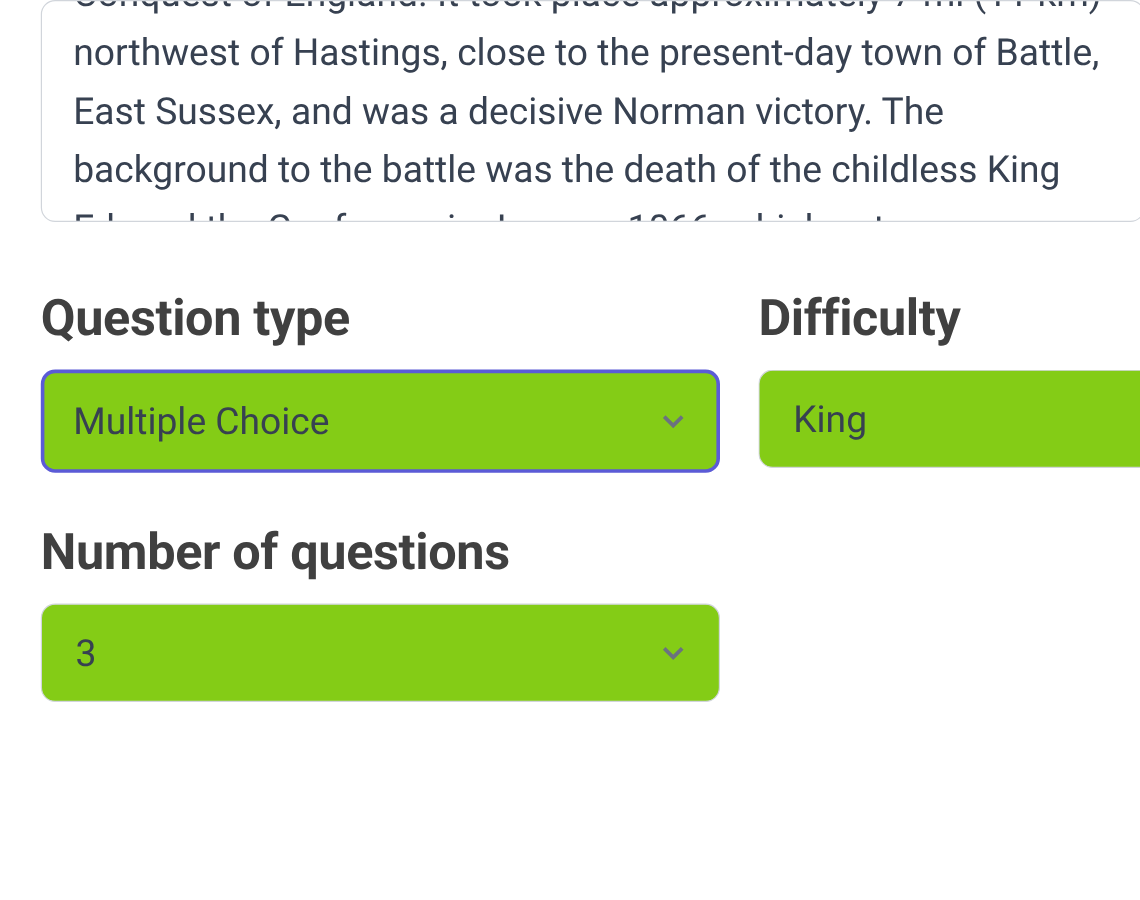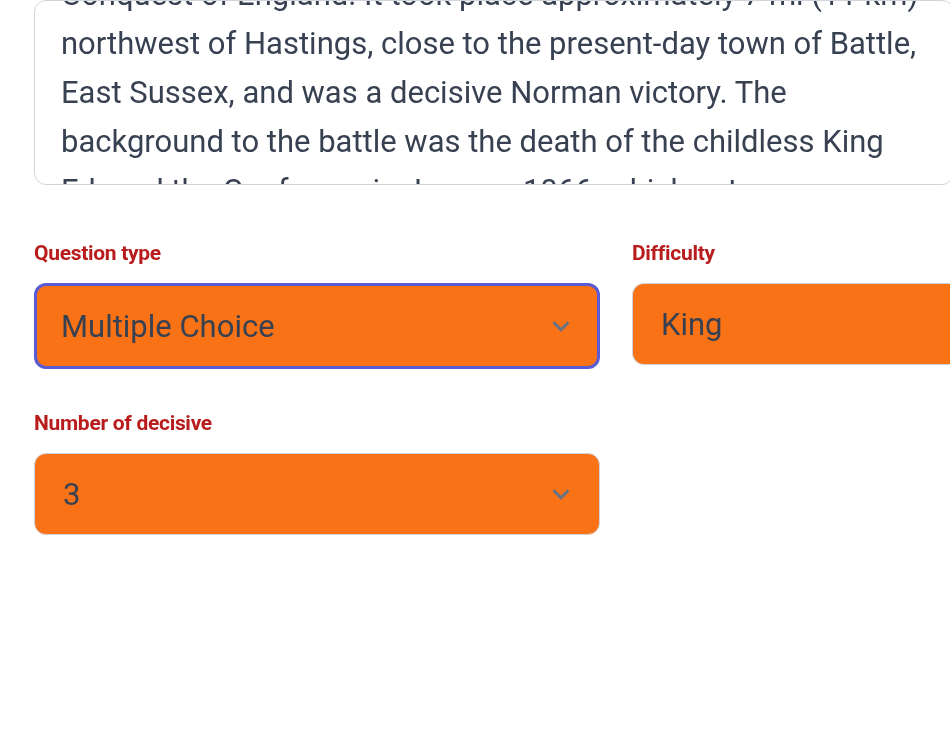--- a/index.html
+++ b/index.html
@@ -52,36 +52,36 @@
       flex-direction: column;
     }
     .form-group.col-left {
       width: 566px;
       margin-right: 0;
     }
     .form-group.col-right {
       flex: 1;
     }
     .form-label {
-      font-size: 21px;
+      font-size: 42px;
       font-weight: 700;
-      color: #b91c1c;
+      color: #404040;
       margin-bottom: 18px;
       letter-spacing: -0.3px;
     }
     .select-wrap {
       position: relative;
       width: 100%;
     }
     .select {
       width: 100%;
       height: 82px;
       border: 1px solid #d1d5db;
       border-radius: 12px;
-      background: #f97316;
+      background: #84cc16;
       padding: 0 64px 0 28px;
       font-size: 31px;
       color: #374151;
       display: flex;
       align-items: center;
       cursor: pointer;
       font-weight: 400;
     }
     .select.focused {
       border: 3px solid #5b5bd6;
@@ -144,21 +144,21 @@
         <div class="select right-cut">
           <span>King</span>
         </div>
       </div>
     </div>
 
   </div>
 
   <div class="form-row second-row">
     <div class="form-group col-left">
-      <div class="form-label">Number of decisive</div>
+      <div class="form-label">Number of questions</div>
       <div class="select-wrap">
         <div class="select">
           <span>3</span>
         </div>
         <span class="chevron">
           <svg viewBox="0 0 24 24">
               <polyline points="6 9 12 15 18 9"></polyline>
             </svg>
         </span>
       </div>

